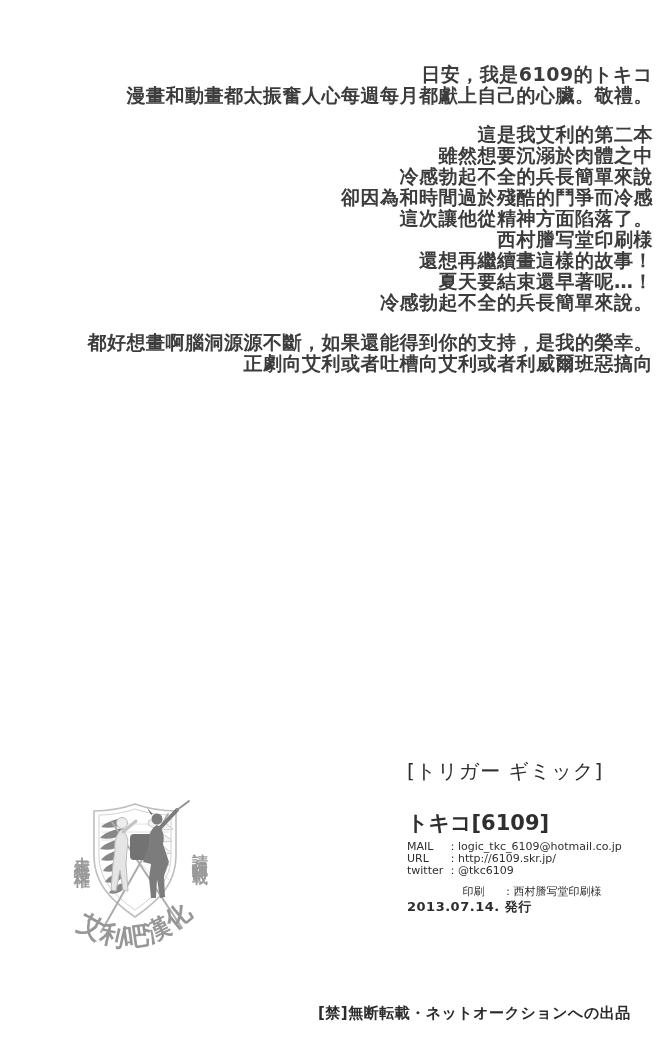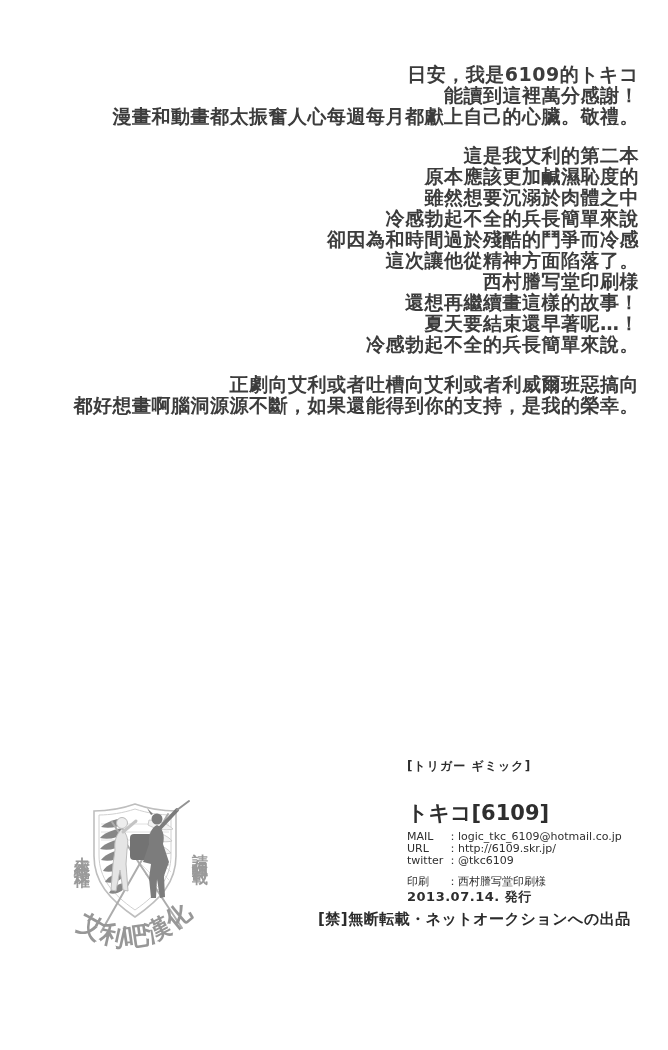--- a/index.html
+++ b/index.html
@@ -5,48 +5,48 @@
   html,body{margin:0;padding:0;}
   body{
     width:668px;height:1050px;position:relative;overflow:hidden;
     background:#ffffff;
     font-family:"DejaVu Sans","Liberation Sans",sans-serif;
   }
   .page{position:absolute;inset:0;background:#ffffff;}
 
   
   .afterword{
-    position:absolute;top:64px;right:29px;width:600px;
+    position:absolute;top:64px;right:15px;width:600px;
     text-align:right;color:#3c3c3c;
     font-size:19px;line-height:21px;font-weight:600;
     letter-spacing:0.5px;
   }
   .para{margin:0;}
   .gap1{margin-top:18px;}
   .gap2{margin-top:19px;}
   .line{white-space:nowrap;}
 
   
   .credits{
     position:absolute;left:407px;top:758px;width:250px;
     color:#2e2e2e;text-align:left;
   }
-  .credit-title{font-size:12px;font-weight:700;letter-spacing:1px;}
+  .credit-title{font-size:20px;font-weight:400;letter-spacing:1px;}
   .credit-author{font-size:21px;font-weight:600;margin-top:24px;}
   .contact-rows{margin-top:4px;}
   .crow{font-size:11px;line-height:12px;display:flex;font-weight:500;}
   .clabel{display:inline-block;min-width:40px;}
   .csep{display:inline-block;}
   .cvalue{display:inline-block;}
-  .print-row{margin-top:9px;}
+  .print-row{margin-top:9px;justify-content:center;}
   .credit-date{font-size:13px;font-weight:600;letter-spacing:0.5px;}
 
   
   .notice{
-    position:absolute;left:318px;top:910px;
+    position:absolute;left:318px;top:1004px;
     font-size:15px;font-weight:700;color:#2b2b2b;letter-spacing:0.5px;
     white-space:nowrap;
   }
 
   
   .stamp{position:absolute;left:65px;top:798px;width:150px;height:180px;}
   .stamp svg{position:absolute;left:0;top:0;}
   .v-text{
     position:absolute;writing-mode:vertical-rl;text-orientation:upright;
     font-weight:700;color:#9a9a9a;font-size:16px;letter-spacing:5px;
@@ -56,38 +56,36 @@
   .v-right{left:124px;top:43px;}
 </style>
 </head>
 <body>
 
 <div class="page">
 
   <section class="afterword">
     <div class="para">
       <div class="line">日安，我是6109的トキコ</div>
-      <div class="line">能讀到這裡萬分感謝！</div>
       <div class="line">漫畫和動畫都太振奮人心每週每月都獻上自己的心臟。敬禮。</div>
     </div>
     <div class="para gap1">
       <div class="line">這是我艾利的第二本</div>
-      <div class="line">原本應該更加鹹濕恥度的</div>
       <div class="line">雖然想要沉溺於肉體之中</div>
       <div class="line">冷感勃起不全的兵長簡單來說</div>
       <div class="line">卻因為和時間過於殘酷的鬥爭而冷感</div>
       <div class="line">這次讓他從精神方面陷落了。</div>
       <div class="line">西村謄写堂印刷様</div>
       <div class="line">還想再繼續畫這樣的故事！</div>
       <div class="line">夏天要結束還早著呢…！</div>
       <div class="line">冷感勃起不全的兵長簡單來說。</div>
     </div>
     <div class="para gap2">
+      <div class="line">都好想畫啊腦洞源源不斷，如果還能得到你的支持，是我的榮幸。</div>
       <div class="line">正劇向艾利或者吐槽向艾利或者利威爾班惡搞向</div>
-      <div class="line">都好想畫啊腦洞源源不斷，如果還能得到你的支持，是我的榮幸。</div>
     </div>
   </section>
 
   <section class="stamp">
     <svg viewBox="0 0 150 180" width="150" height="180" opacity="0.92">
 
       <path d="M70,6 C84,11 99,13 111,13 L111,58 C111,84 96,101 70,119 C44,101 29,84 29,58 L29,13 C41,13 56,11 70,6 Z" fill="none" stroke="#b9b9b9" stroke-width="1.6"></path>
       <path d="M70,11 C82,15 95,17 106,17 L106,57 C106,80 93,96 70,112 C47,96 34,80 34,57 L34,17 C45,17 58,15 70,11 Z" fill="none" stroke="#cccccc" stroke-width="1"></path>
 
       <g stroke="#d6d6d6" stroke-width="0.8">

